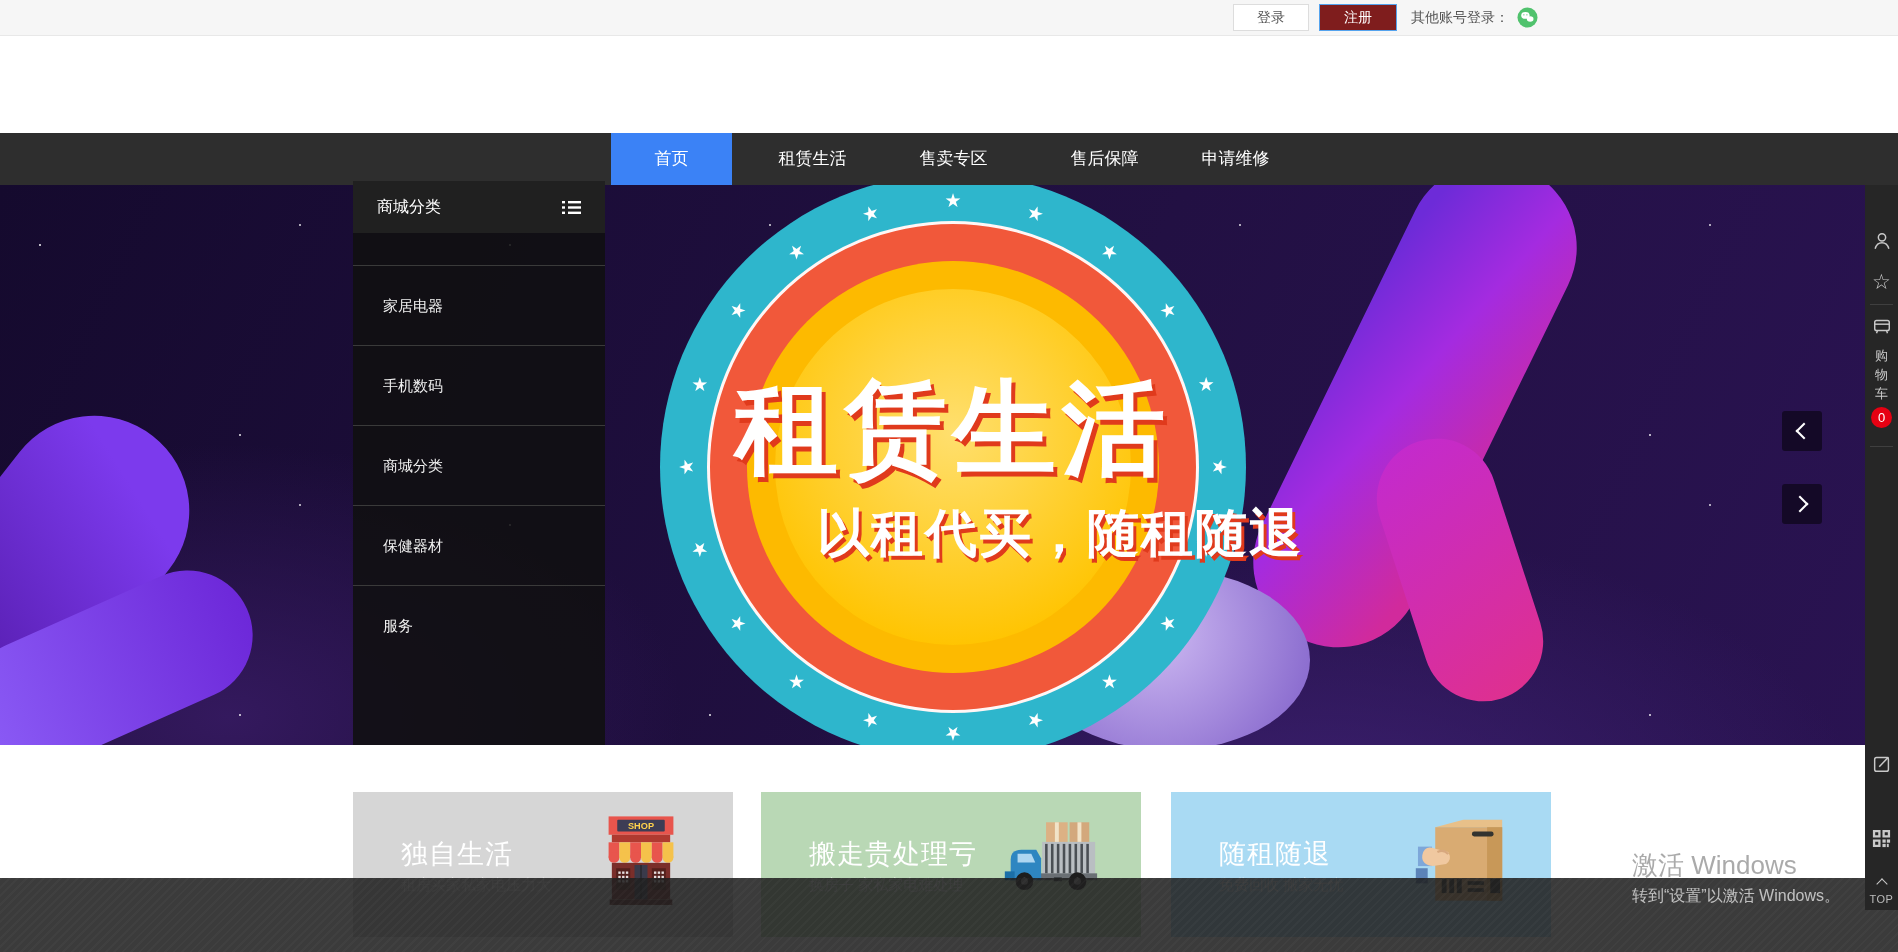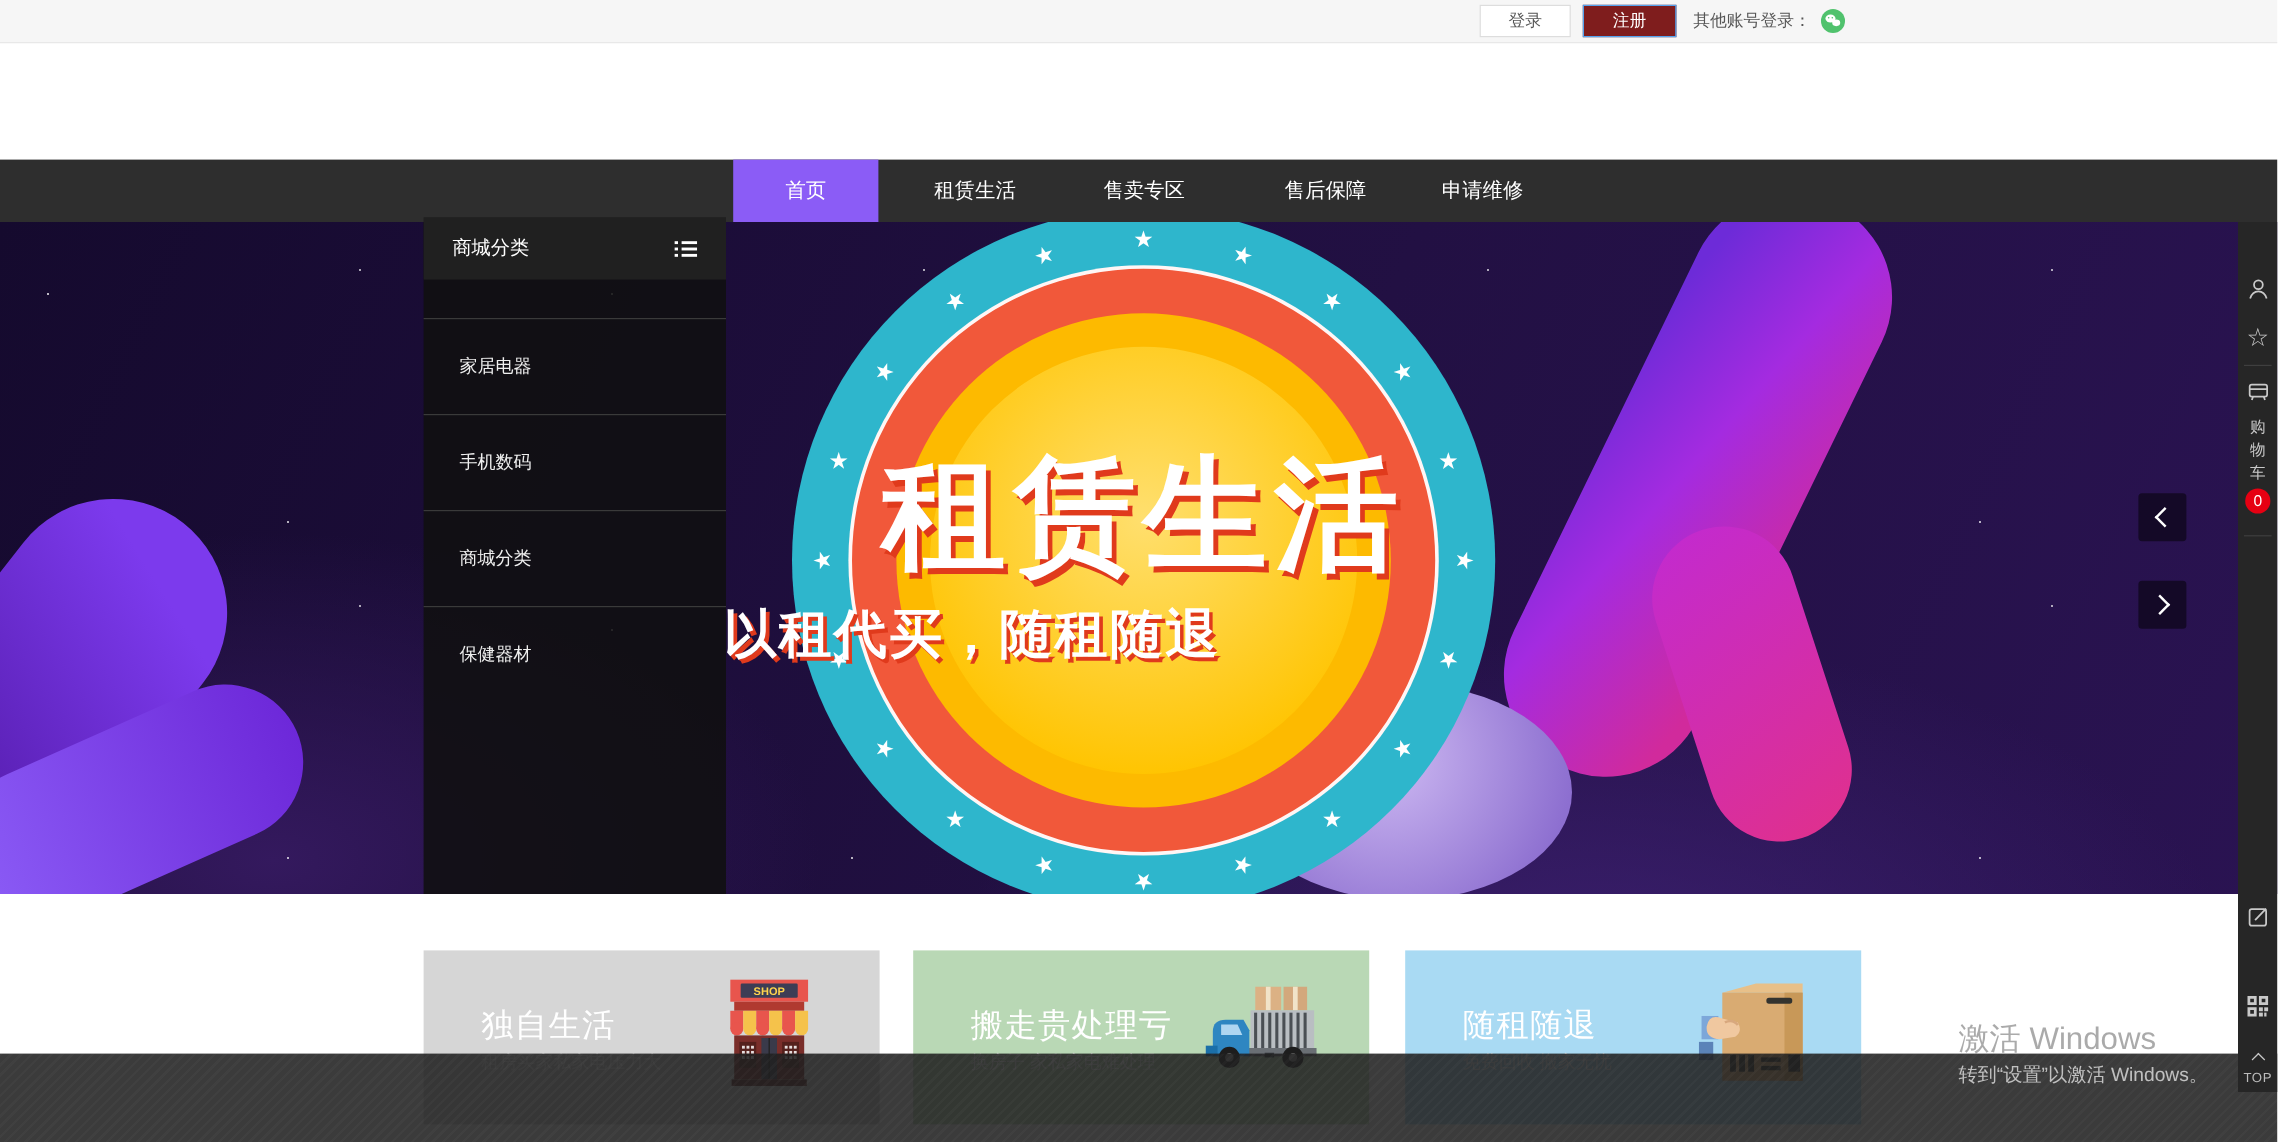--- a/index.html
+++ b/index.html
@@ -29,21 +29,21 @@
   .logo { position:absolute; left:352px; top:28px; font-size:34px; font-weight:900;
     color:#ff4e20; letter-spacing:1px; cursor:pointer; }
 
   
   .navbar { position:absolute; left:0; top:133px; width:100%; height:52px; background:#2e2e2e; z-index:9; }
   .cat-header { position:absolute; left:353px; top:0; width:252px; height:52px; background:#202020;
     color:#fff; font-size:16px; display:flex; align-items:center; padding:0 24px; cursor:pointer;margin-top:48px; }
   .cat-header .spacer { flex:1; }
   .nav-item { position:absolute; top:0; width:121px; height:52px; color:#fff; font-size:17px;
     text-align:center; line-height:52px; cursor:pointer; }
-  .nav-item.active { background:#8b5cf6; }
+  .nav-item.active { background:#3b82f6; }
   .ni-1 { left:611px; } .ni-2 { left:752px; } .ni-3 { left:893px; } .ni-4 { left:1044px; } .ni-5 { left:1175px; }
 
   
   .banner { position:absolute; left:0; top:185px; width:100%; height:560px; overflow:hidden;
     background:
       radial-gradient(900px 500px at 70% 115%, #3c2070 0%, rgba(60,32,112,0) 60%),
       radial-gradient(700px 420px at 12% 95%, #34195e 0%, rgba(52,25,94,0) 65%),
       linear-gradient(115deg,#150a2e,#221043 55%,#2a1352); }
   .speckles { position:absolute; inset:0;
     background-image:
@@ -72,22 +72,22 @@
   .circle-yellow { left:747px; top:76px; width:412px; height:412px; background:#fdba00; z-index:3; }
   .yellow-core { position:absolute; inset:28px; border-radius:50%;
     background:radial-gradient(circle at 50% 40%, #ffdf6e, #ffc400 78%); }
   .star-ring { position:absolute; left:953px; top:282px; width:0; height:0; z-index:4; }
   .star-ring i { position:absolute; left:-10px; top:-13px; width:20px; height:26px;
     font-style:normal; font-size:19px; color:#fff; text-align:center; }
   .star-ring i::before { content:"★"; }
   .banner-title { position:absolute; left:653px; top:190px; width:600px; text-align:center;
     font-size:103px; font-weight:900; color:#fff; letter-spacing:6px; line-height:1.05;
     text-shadow:4px 5px 0 #e03a1c; z-index:5; }
-  .banner-subtitle { position:absolute; left:603px; top:314px; width:700px; text-align:left;
-    font-size:44px; font-weight:bold; color:#fff; letter-spacing:2px;
+  .banner-subtitle { position:absolute; left:603px; top:314px; width:700px; text-align:right;
+    font-size:52px; font-weight:bold; color:#fff; letter-spacing:2px;
     text-shadow:3px 4px 0 #e03a1c; z-index:5; }
 
   
   .side-cats { position:absolute; left:353px; top:185px; width:252px; height:560px;
     background:rgba(16,16,16,.88); z-index:8; }
   .side-item { height:80px; line-height:80px; padding-left:30px; color:#efefef; font-size:15px; cursor:pointer; }
   .side-item + .side-item { border-top:1px solid #3a3a3a; }
 
   
   .car-btn { position:absolute; left:1782px; width:40px; height:40px; background:rgba(0,0,0,.5);
@@ -208,20 +208,21 @@
     <div class="banner-title">租赁生活</div>
     <div class="banner-subtitle">以租代买，随租随退</div>
   </div>
 
   <div class="side-cats">
     <div class="side-item">家居家具</div>
     <div class="side-item">家居电器</div>
     <div class="side-item">手机数码</div>
     <div class="side-item">商城分类</div>
     <div class="side-item">保健器材</div>
+    <div class="side-item">服务</div>
   </div>
 
   <div class="car-btn car-prev">
     <i class="chev left"></i>
   </div>
   <div class="car-btn car-next">
     <i class="chev right"></i>
   </div>
 
   <div class="card card-1">

